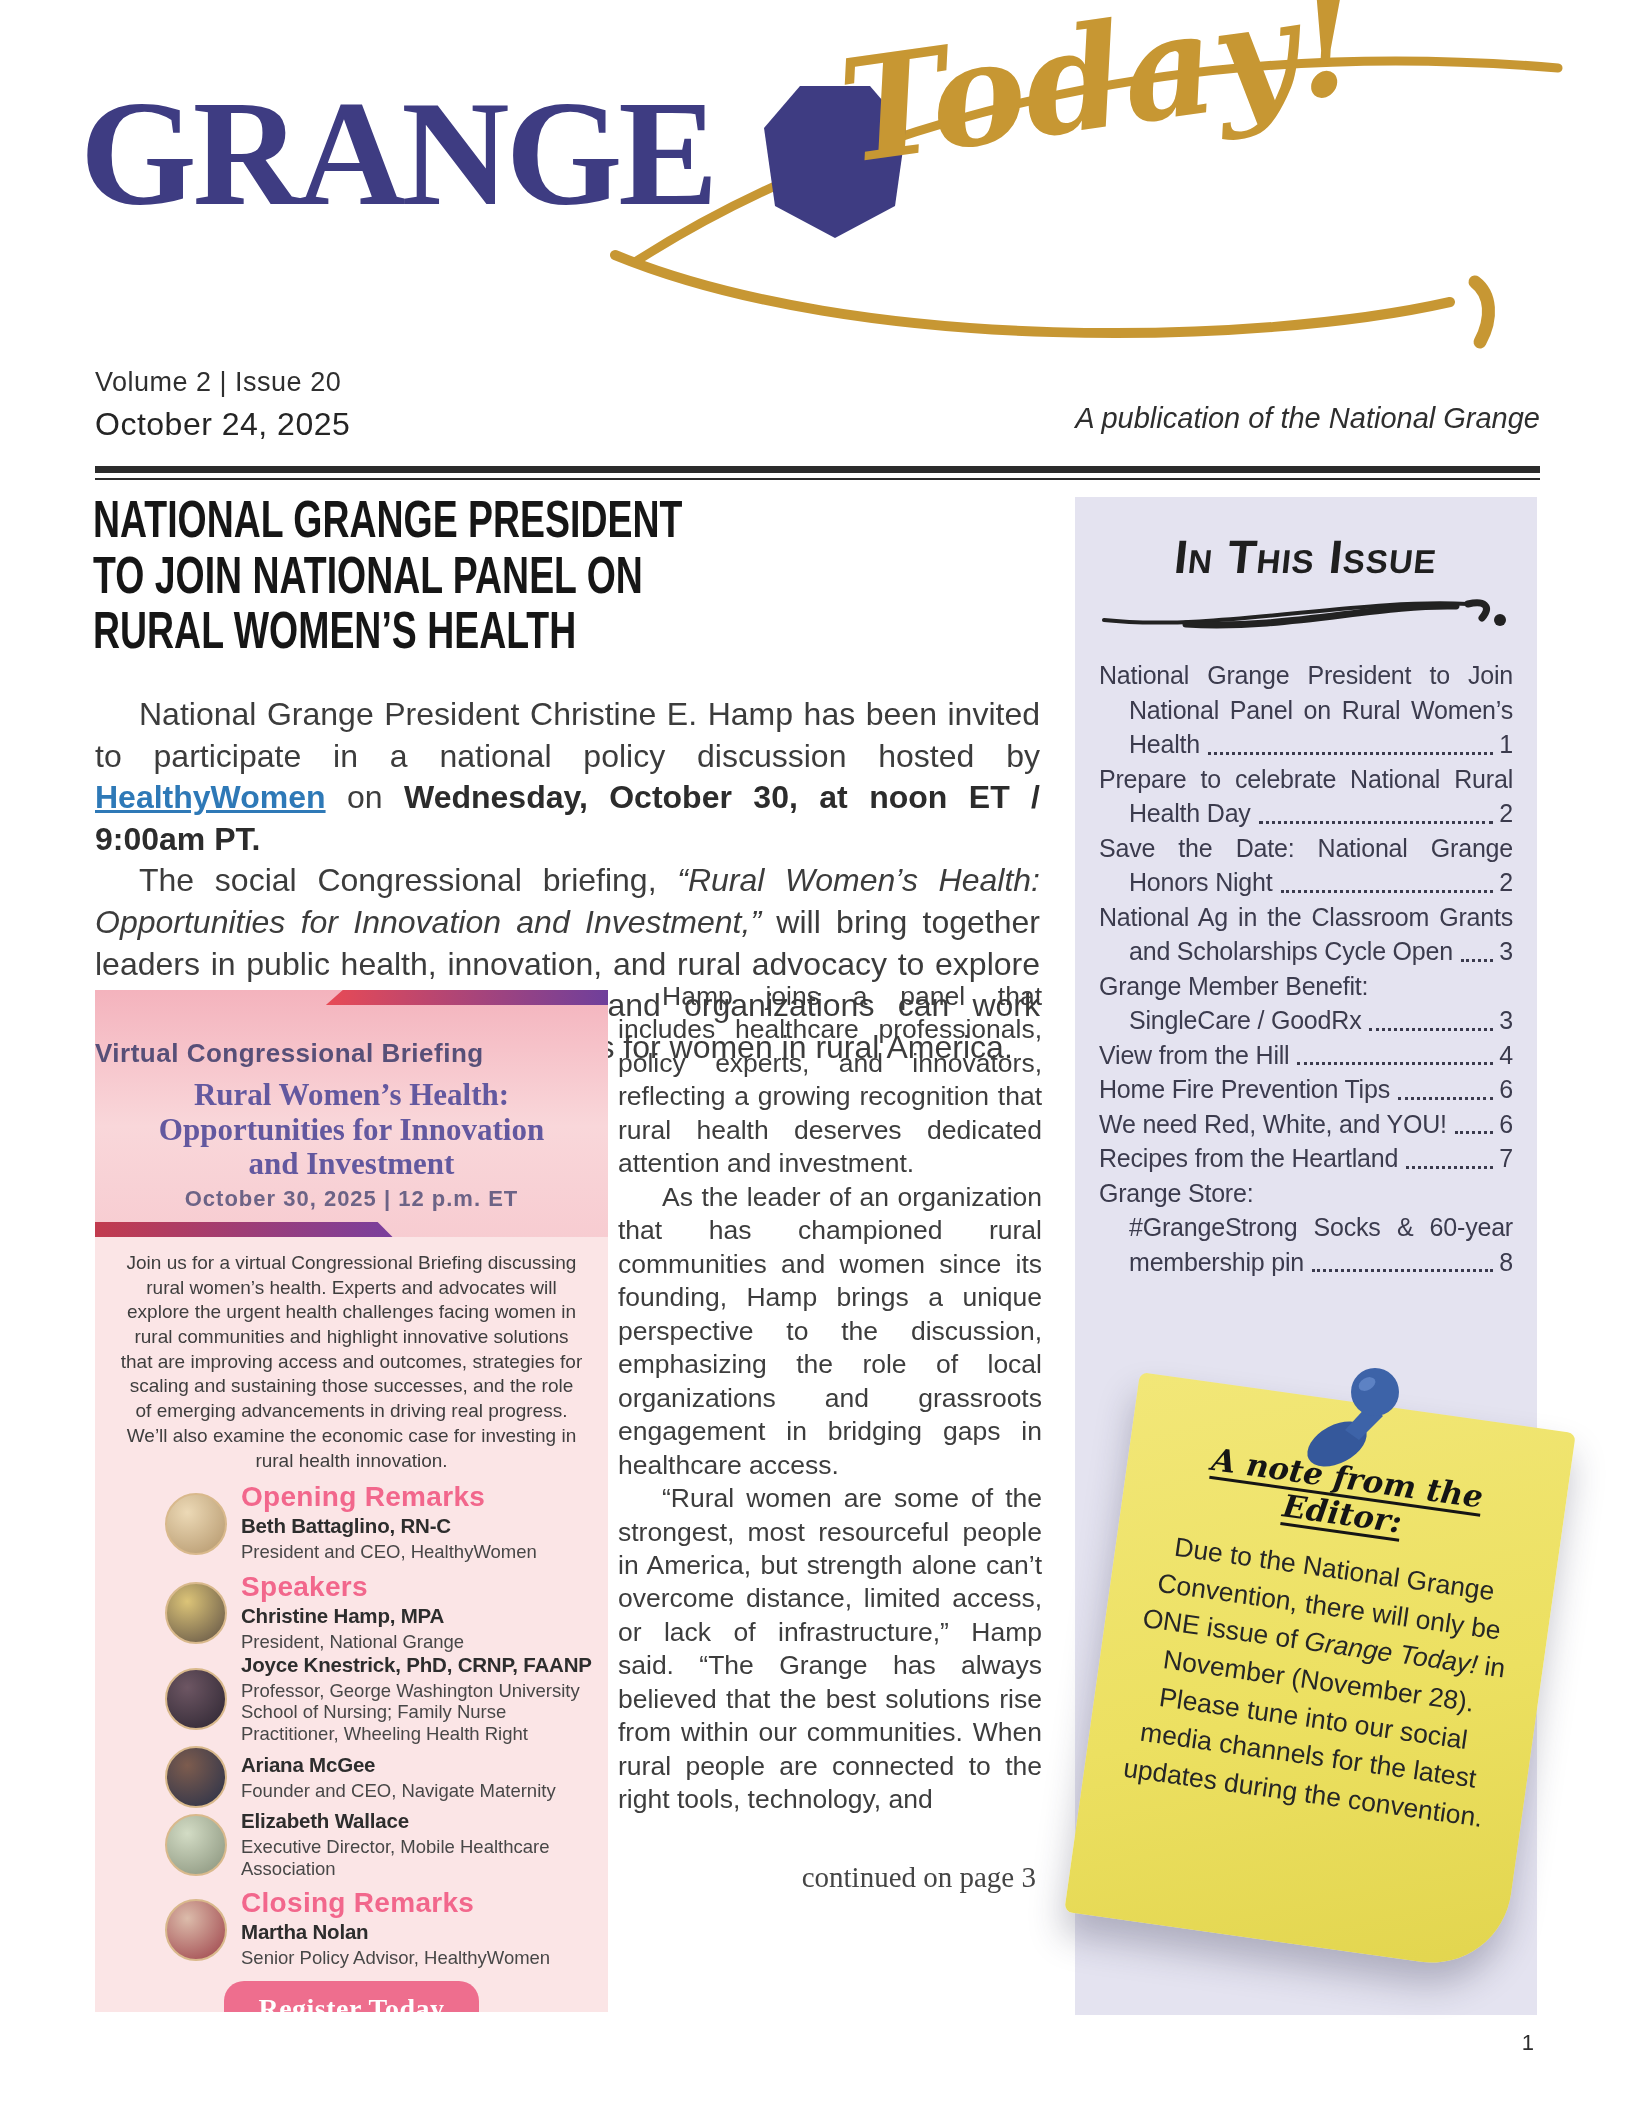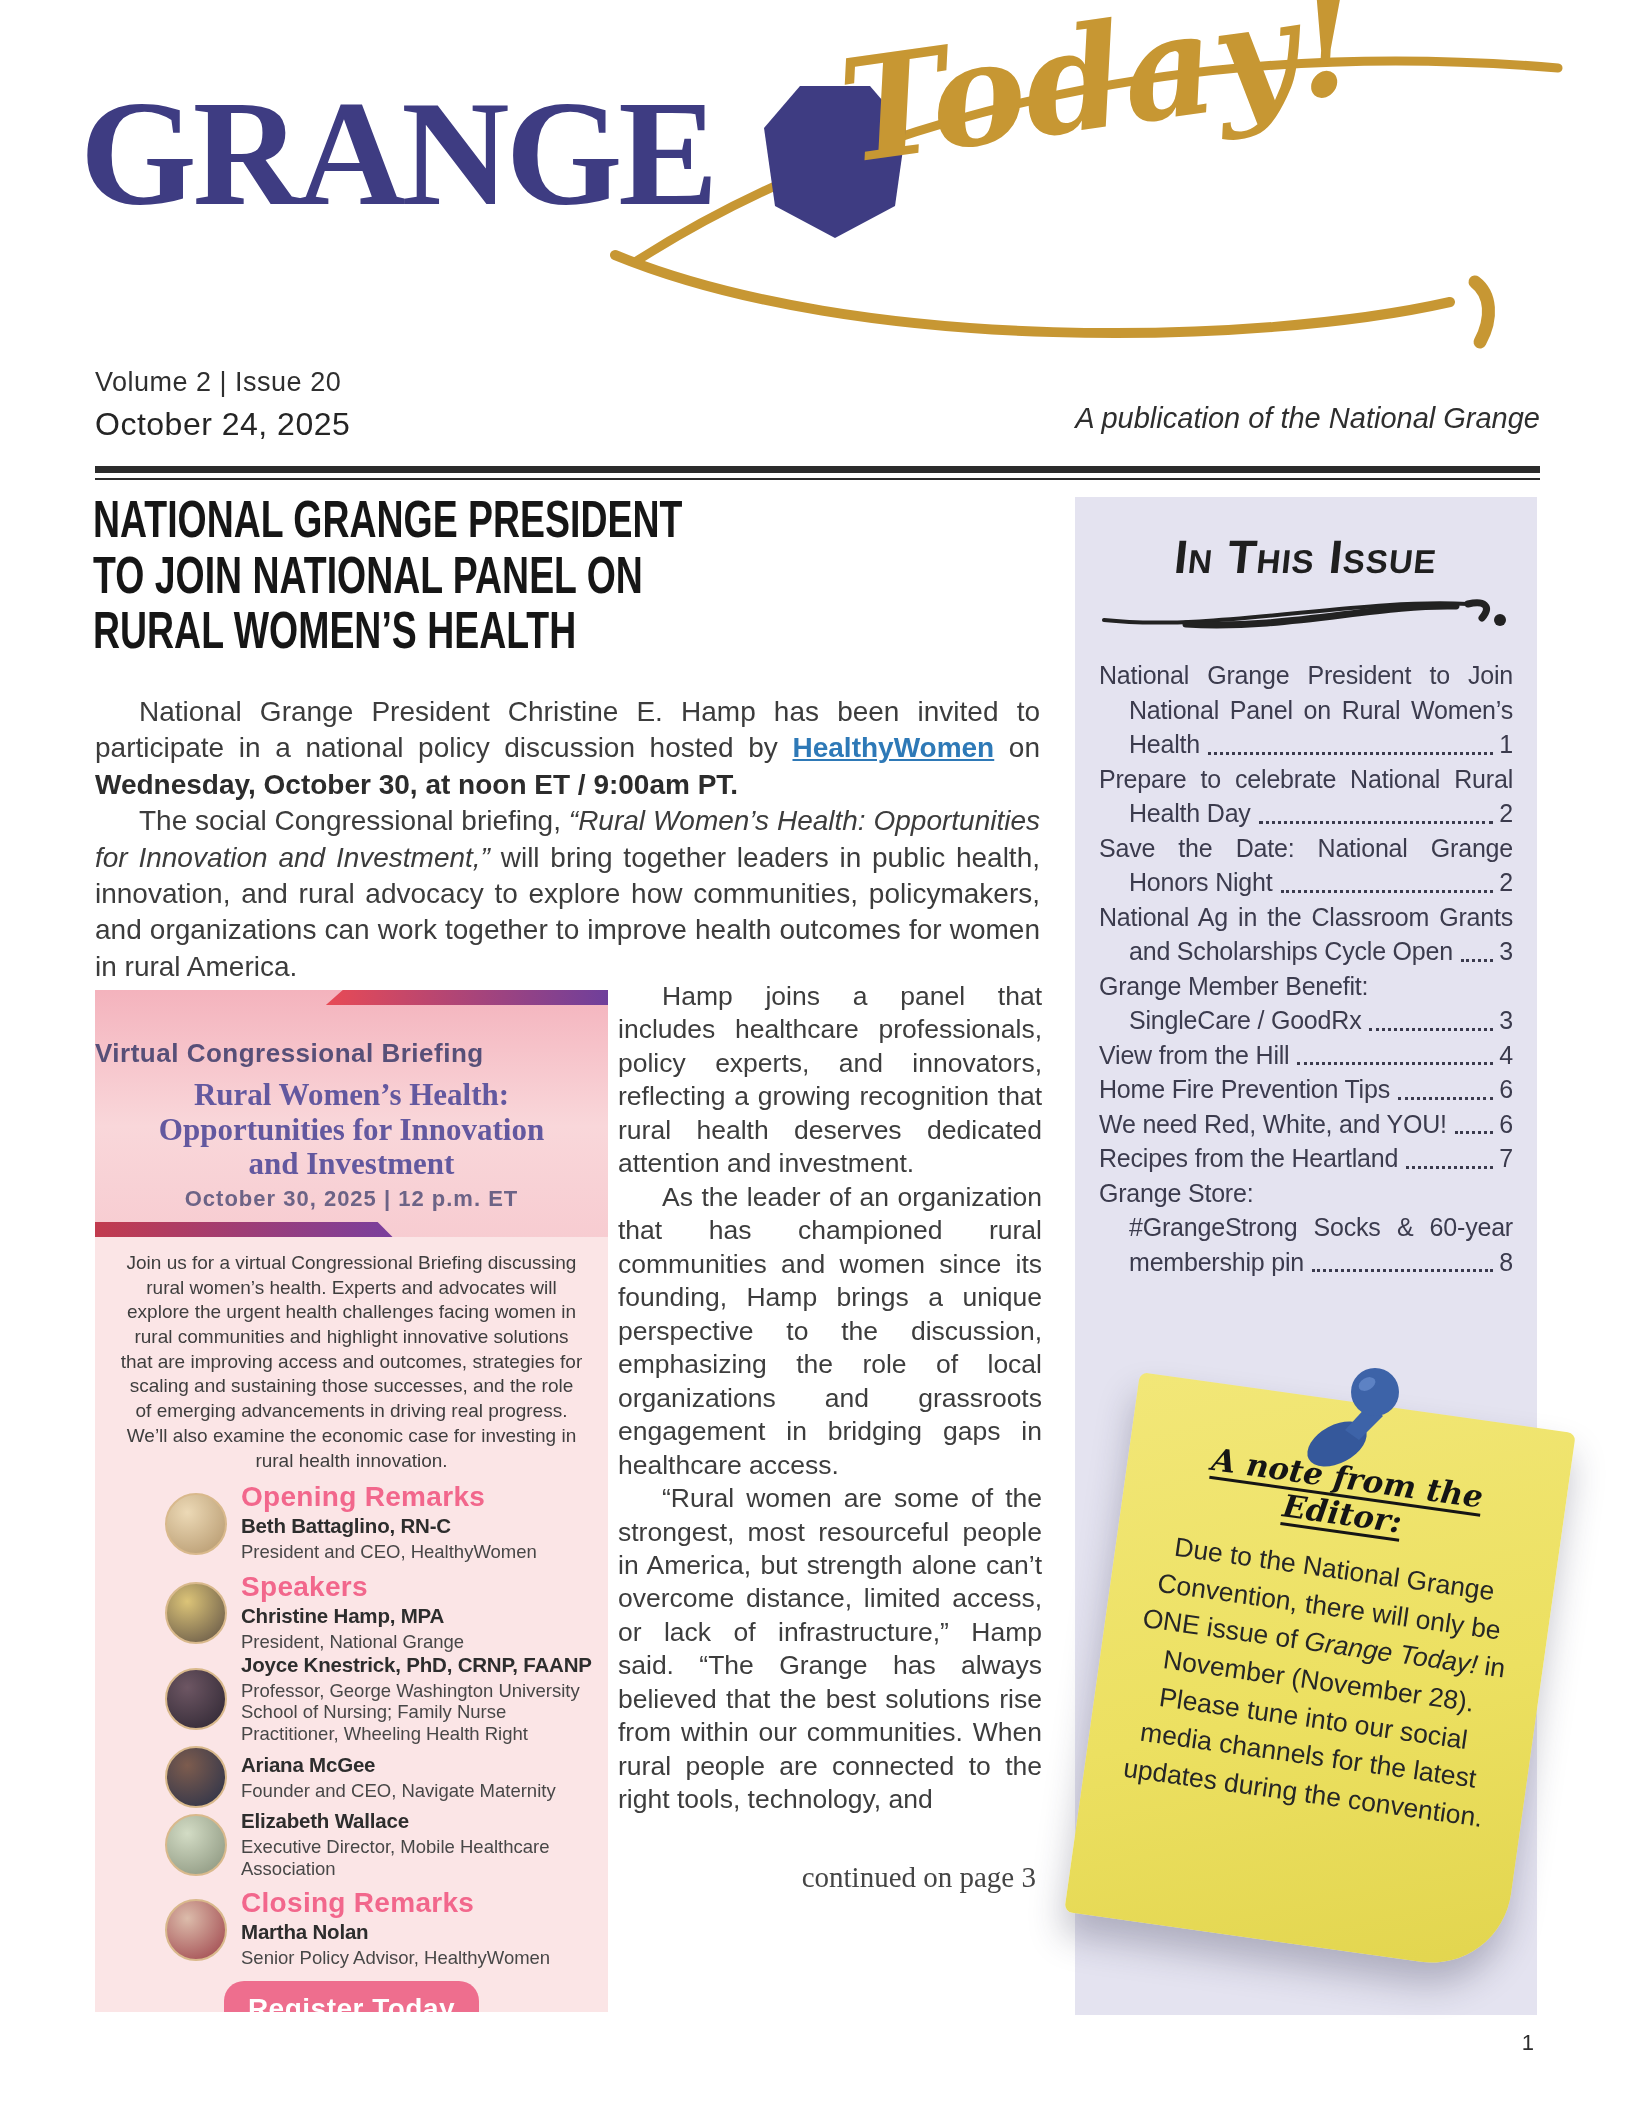--- a/index.html
+++ b/index.html
@@ -18,21 +18,21 @@
   .issue-line{font-size:27px;letter-spacing:.5px;}
   .date-line{font-size:32px;margin-top:8px;letter-spacing:.5px;color:#252525;}
   .tagline{position:absolute;right:92px;top:402px;font-size:29px;font-style:italic;color:#2e2e2e;}
   .rule{position:absolute;left:95px;top:466px;width:1445px;height:5px;
         border-top:7px solid #2b2b2b;border-bottom:2px solid #2b2b2b;}
 
   
   .headline{position:absolute;left:93px;top:492px;width:960px;font-weight:800;
             font-size:52px;line-height:1.07;color:#161616;white-space:pre-line;
             transform:scaleX(.72);transform-origin:left top;letter-spacing:0;}
-  .intro{position:absolute;left:95px;top:694px;width:945px;font-size:28px;line-height:1.3;
+  .intro{position:absolute;left:95px;top:694px;width:945px;font-size:32px;line-height:1.3;
          text-align:justify;color:#3c3c3c;}
   .intro p{margin:0;text-indent:44px;}
   .seg-link{color:#2e79b7;font-weight:700;text-decoration:underline;}
   .seg-bold{font-weight:700;color:#2c2c2c;}
   .seg-italic{font-style:italic;}
 
   .column{position:absolute;left:618px;top:980px;width:424px;font-size:26.5px;line-height:1.263;
           color:#3d3d3d;}
   .col-p{margin:0;text-indent:44px;text-align:justify;}
   .continued{margin-top:42px;text-align:right;font-family:"Liberation Serif",serif;
@@ -57,21 +57,21 @@
   .card-desc{width:90%;margin:14px auto 0;font-size:19px;line-height:1.3;text-align:center;color:#3e3e3e;}
   .speakers{margin-top:6px;padding-left:70px;padding-right:18px;}
   .sp-heading{margin:8px 0 2px 76px;font-weight:800;font-size:28px;color:#f2678c;letter-spacing:.3px;}
   .sp-row{display:flex;align-items:center;gap:14px;margin-bottom:2px;}
   .sp-row.first .sp-avatar{margin-top:-30px;}
   .sp-avatar{width:62px;height:62px;border-radius:50%;flex-shrink:0;border:2px solid #d9b98c;box-sizing:border-box;}
   .sp-name{font-weight:700;font-size:20.5px;color:#2d2d2d;line-height:1.12;white-space:nowrap;letter-spacing:-.2px;}
   .sp-title{font-size:18.5px;color:#474747;line-height:1.16;margin-top:3px;}
   .register-btn{display:block;width:255px;height:56px;margin:12px auto 0;background:#ee6e8e;border:0;
                 border-radius:20px;color:#fff;font-weight:800;font-size:28px;line-height:56px;
-                text-align:center;font-family:Liberation Sans, sans-serif;cursor:pointer;letter-spacing:.5px;}
+                text-align:center;font-family:Liberation Serif, serif;cursor:pointer;letter-spacing:.5px;}
 
   
   .sidebar{position:absolute;left:1075px;top:497px;width:462px;height:1518px;background:#e4e3f0;}
   .sb-title{margin-top:32px;text-align:center;font-variant:small-caps;font-weight:800;font-size:47px;
             color:#1f1f1f;transform:skewX(-6deg);letter-spacing:1px;}
   .sb-swoosh{display:block;margin:2px auto 0;}
   .toc{margin-top:20px;padding:0 24px;font-size:25px;line-height:1.38;color:#3b3b4d;letter-spacing:-.2px;}
   .toc-item{margin:0;}
   .toc-line{white-space:nowrap;text-align:justify;text-align-last:justify;}
   .toc-line.nojust{text-align:left;text-align-last:left;}

